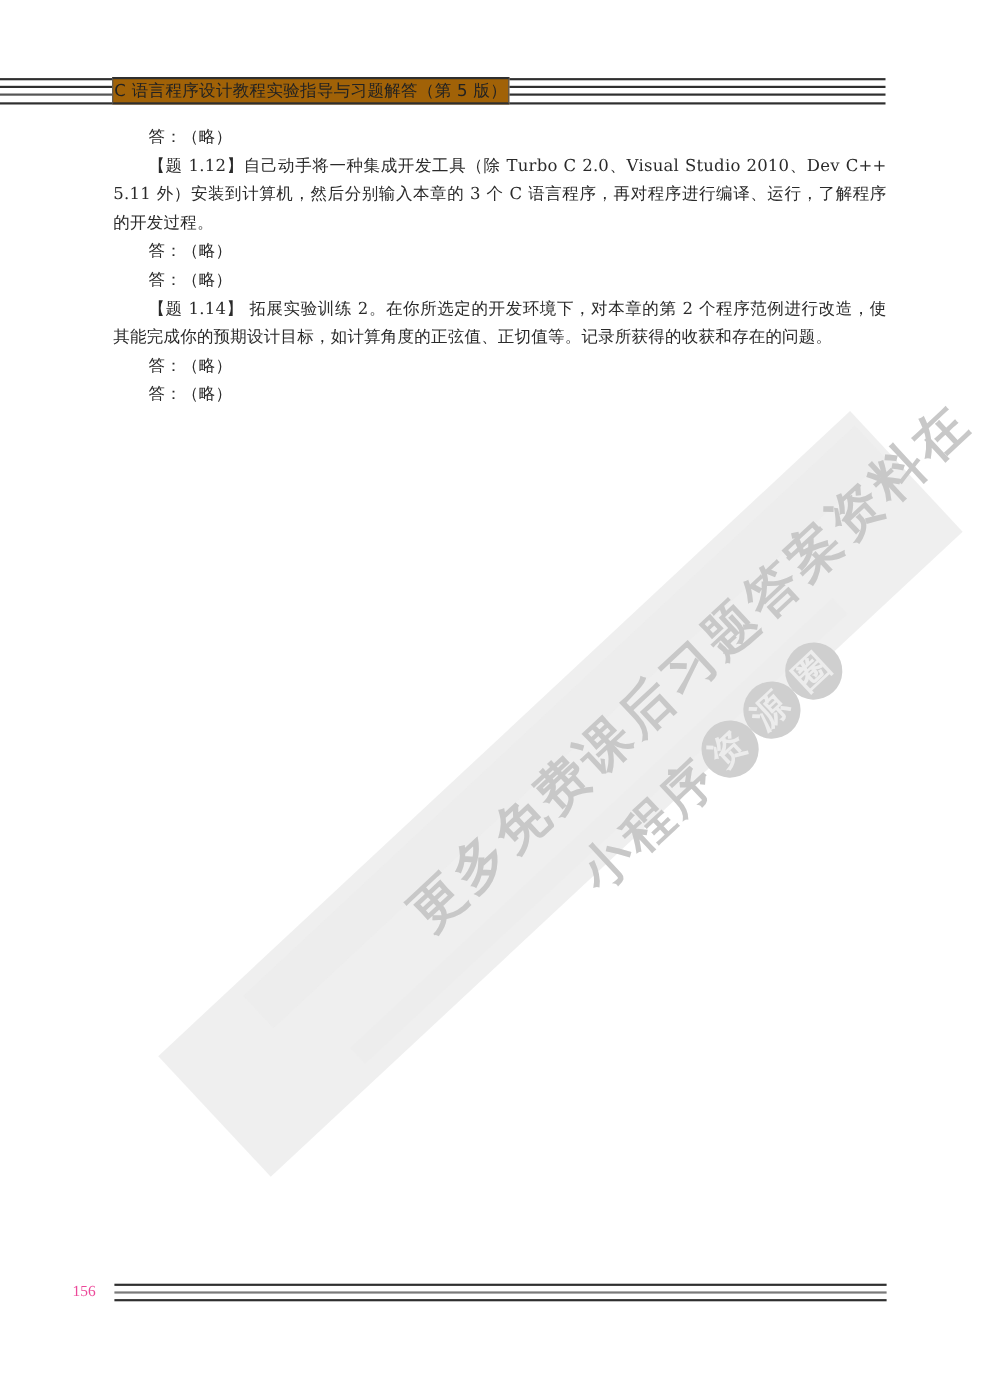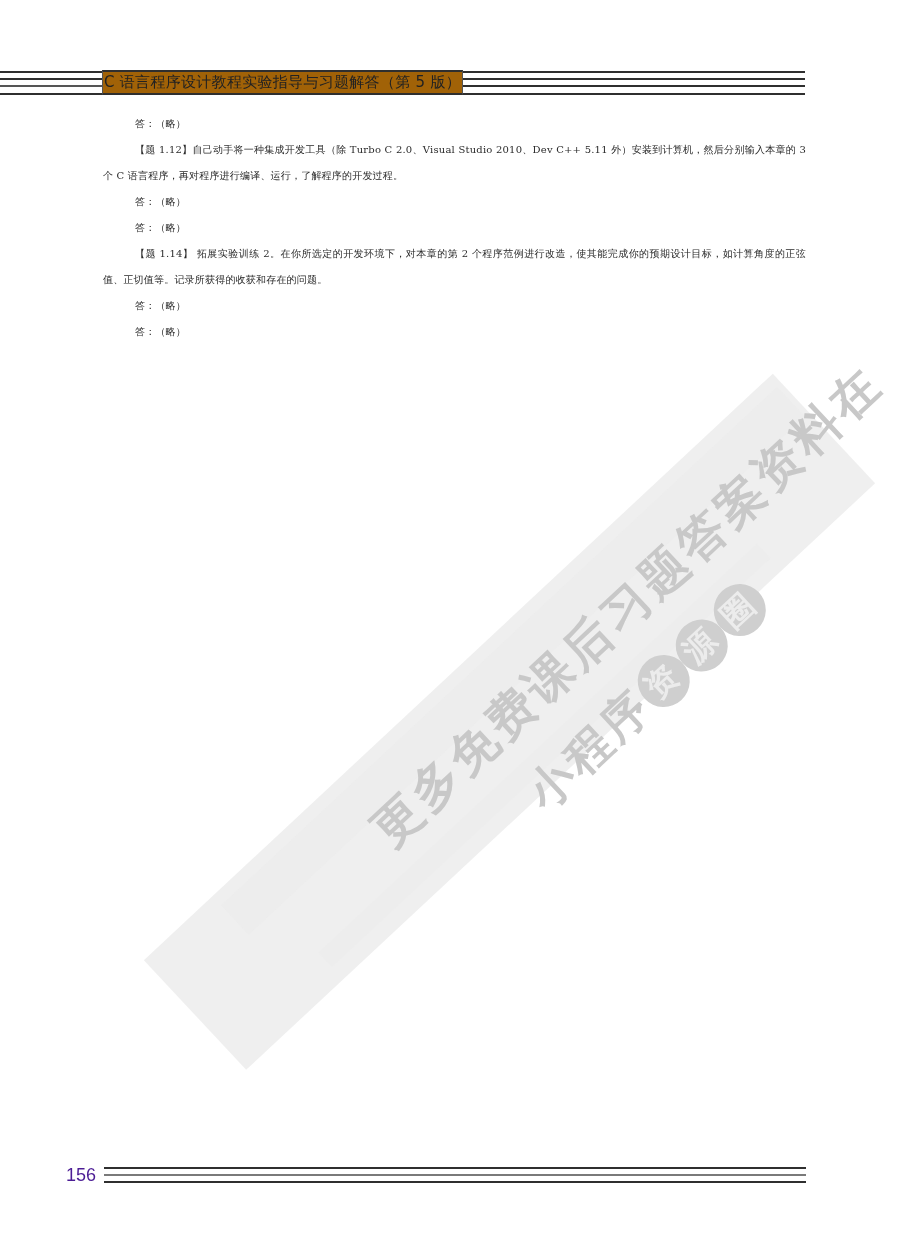--- a/index.html
+++ b/index.html
@@ -10,40 +10,40 @@
     .hdr { position: absolute; left: 0; top: 70px; width: 805px; height: 26px; }
     .hdr .line { position: absolute; height: 2px; background: #2f2f2f; }
     .hdr .box { position: absolute; left: 102px; top: 0; width: 361px; height: 25px;
                 border: 1px solid #555; border-top: 2px solid #2f2f2f; border-bottom: 2px solid #2f2f2f;
                 background: #a16207; box-sizing: border-box;
                 font-family: "DejaVu Sans", "Liberation Sans", sans-serif;
                 font-size: 15px; line-height: 21px; text-align: center; color: #222; letter-spacing: 0.3px; }
 
     
     .body { position: absolute; left: 103px; top: 111px; width: 703px; }
-    .para { font-size: 10px; line-height: 26px; text-indent: 32px; text-align: justify;
+    .para { font-size: 15px; line-height: 26px; text-indent: 32px; text-align: justify;
             margin: 0; color: #2a2a2a; letter-spacing: 0.2px; }
     .para.ans { text-indent: 32px; }
 
     
     .wm { position: absolute; left: 175px; top: 300px; width: 660px; height: 680px; pointer-events: none; }
     .wm .streak { position: absolute; background: #ececec; opacity: 0.85; transform-origin: left center; }
     .wm .wm-line1 { position: absolute; left: 205px; top: 505px; transform: rotate(-43deg); transform-origin: left center;
                     font-family: "DejaVu Sans", sans-serif; font-weight: bold; font-size: 48px; color: #c8c8c8;
                     letter-spacing: 4px; white-space: nowrap; }
     .wm .wm-line2 { position: absolute; left: 360px; top: 470px; transform: rotate(-43deg); transform-origin: left center;
                     font-family: "DejaVu Sans", sans-serif; font-weight: bold; font-size: 46px; color: #c8c8c8;
                     letter-spacing: 4px; white-space: nowrap; display: flex; align-items: center; gap: 6px; }
     .wm .badge { display: inline-flex; width: 52px; height: 52px; border-radius: 50%; background: #cfcfcf;
                  color: #ececec; font-size: 32px; align-items: center; justify-content: center; margin-left: -6px; }
 
     
     .ftr { position: absolute; left: 66px; top: 1164px; width: 740px; height: 22px; }
-    .ftr .pg { position: absolute; left: 0; top: 0; font-family: Liberation Sans, sans-serif;
-               font-size: 18px; color: #4c1d95; line-height: 22px; }
+    .ftr .pg { position: absolute; left: 0; top: 0; font-family: Liberation Serif, serif;
+               font-size: 14px; color: #ec4899; line-height: 22px; }
     .ftr .line { position: absolute; left: 38px; right: 0; height: 2px; }
   </style>
 </head>
 <body>
 
 <div class="hdr">
 
   <div class="line" style="left:0;width:102px;top:1px;"></div>
   <div class="line" style="left:0;width:102px;top:8px;"></div>
   <div class="line" style="left:0;width:102px;top:15px;background:#555;"></div>

